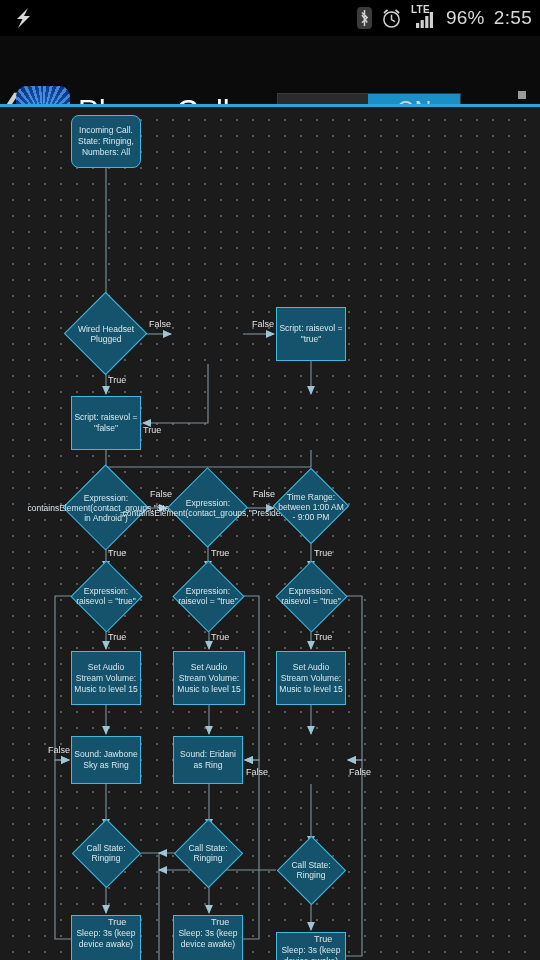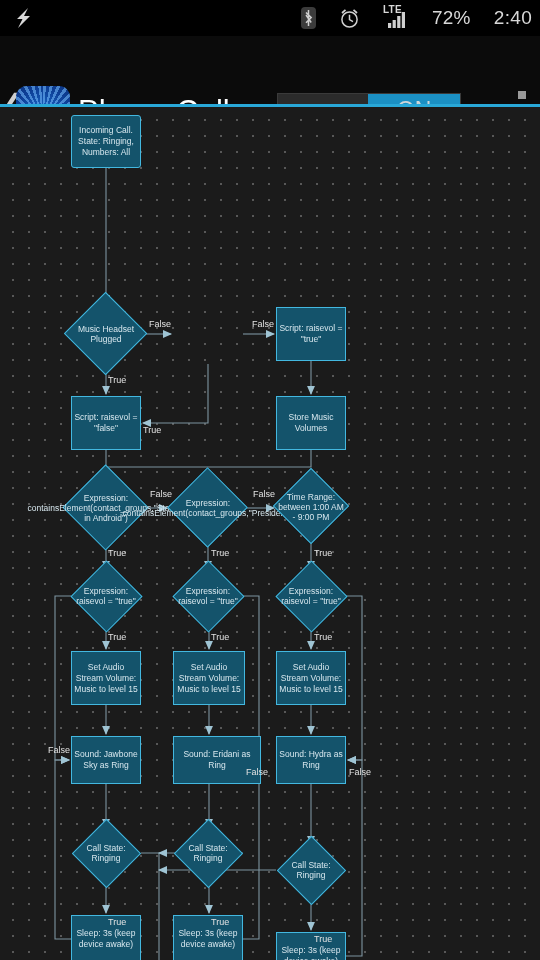--- a/index.html
+++ b/index.html
@@ -1,21 +1,21 @@
 <!DOCTYPE html>
 <html><head>
 <meta charset="utf-8">
 <style>
   html,body{margin:0;padding:0;background:#000;}
   body{width:540px;height:960px;overflow:hidden;font-family:"Liberation Sans",sans-serif;}
 
   
   #statusbar{position:absolute;left:0;top:0;width:540px;height:36px;background:#000;}
   #statusbar .left{position:absolute;left:14px;top:0;height:36px;display:flex;align-items:center;}
-  #statusbar .right{position:absolute;right:8px;top:0;height:36px;display:flex;align-items:center;gap:23px;}
+  #statusbar .right{position:absolute;right:8px;top:0;height:36px;display:flex;align-items:center;gap:9px;}
   .sb-text{color:#d8d8d8;font-size:19px;letter-spacing:.3px;}
   .sb-icon{display:block;}
 
   
   #actionbar{position:absolute;left:0;top:36px;width:540px;height:70px;background:#0b0b0b;}
   #back-chevron{position:absolute;left:3px;top:55px;color:#cfcfcf;font-size:24px;line-height:1;}
   #app-icon{position:absolute;left:16px;top:50px;width:54px;height:52px;border-radius:11px;overflow:hidden;
             background:radial-gradient(circle at 50% 62%, #2a7fd6 0%, #1558b5 38%, #0d3f96 70%, #0b3482 100%);}
   #app-icon .rays{position:absolute;inset:0;
             background:repeating-conic-gradient(from 0deg at 50% 66%, rgba(120,190,255,.55) 0deg 5deg, rgba(10,50,130,0) 5deg 11deg);}
@@ -30,21 +30,21 @@
 
   
   #canvas{position:absolute;left:0;top:107px;width:540px;height:853px;background:#1b1b1b;
           background-image:radial-gradient(#585858 0.8px, transparent 0.9px);
           background-size:16px 16px;background-position:5px 5px;overflow:hidden;}
   #svg-edges{position:absolute;left:0;top:0;width:540px;height:853px;}
 
   .node{position:absolute;box-sizing:border-box;background:#14536b;border:1.5px solid #43b8e0;
         display:flex;align-items:center;justify-content:center;text-align:center;
         color:#d7e7ee;font-size:8.5px;line-height:11px;padding:2px;}
-  .node.rounded{border-radius:3px;}
+  .node.rounded{border-radius:8px;}
   .diamond{position:absolute;}
   .diamond .shape{position:absolute;inset:0;background:#14536b;border:1.5px solid #43b8e0;
         box-sizing:border-box;transform:rotate(45deg);}
   .diamond .lbl{position:absolute;inset:0;display:flex;align-items:center;justify-content:center;
         text-align:center;color:#d7e7ee;font-size:8.5px;line-height:10px;}
   .edge-label{position:absolute;color:#e2e2e2;font-size:9px;white-space:nowrap;}
 </style>
 </head>
 <body>
 
@@ -66,22 +66,22 @@
     </svg>
     <div style="position:relative;width:26px;height:22px;">
       <span class="sb-text" style="position:absolute;left:0;top:-3px;font-size:10px;font-weight:bold;">LTE</span>
       <svg class="sb-icon" width="20" height="22" viewBox="0 0 20 22" style="position:absolute;left:4px;top:0;">
         <rect x="1" y="16" width="3.2" height="5" fill="#d0d0d0"></rect>
         <rect x="5.6" y="13" width="3.2" height="8" fill="#d0d0d0"></rect>
         <rect x="10.2" y="9" width="3.2" height="12" fill="#d0d0d0"></rect>
         <rect x="14.8" y="5" width="3.2" height="16" fill="#d0d0d0"></rect>
       </svg>
     </div>
-    <span class="sb-text">72%</span>
-    <span class="sb-text">2:40</span>
+    <span class="sb-text">96%</span>
+    <span class="sb-text">2:55</span>
   </div>
 </div>
 
 <div id="actionbar">
   <span id="back-chevron">❮</span>
 
   <div id="app-icon">
     <div class="rays"></div>
     <svg class="wand" viewBox="0 0 38 28">
       <circle cx="8" cy="6" r="3.4" fill="#f2cf22"></circle>
@@ -174,30 +174,27 @@
       <path d="M194 913 L225 913"></path>
 
       <path d="M293 913 L325 913"></path>
     </g>
   </svg>
 <div class="node rounded" style="left: 71px; top: 8px; width: 70px; height: 53px;">
       <span>Incoming Call. State: Ringing, Numbers: All</span>
     </div>
     <div class="diamond" style="left: 71px; top: 198px; width: 70px; height: 58px;">
       <div class="shape" style="left: 5.42px; top: -0.58px; width: 59.16px; height: 59.16px;"></div>
-      <div class="lbl">Music Headset Plugged</div>
+      <div class="lbl">Wired Headset Plugged</div>
     </div>
     <div class="node" style="left: 276px; top: 200px; width: 70px; height: 54px;">
       <span>Script: raisevol = "true"</span>
     </div>
     <div class="node" style="left: 71px; top: 289px; width: 70px; height: 54px;">
       <span>Script: raisevol = "false"</span>
-    </div>
-    <div class="node" style="left: 276px; top: 289px; width: 70px; height: 54px;">
-      <span>Store Music Volumes</span>
     </div>
     <div class="diamond" style="left: 64px; top: 371px; width: 84px; height: 60px;">
       <div class="shape" style="left: 11.4px; top: -0.6px; width: 61.2px; height: 61.2px;"></div>
       <div class="lbl">Expression: containsElement(contact_groups,"Starred in Android")</div>
     </div>
     <div class="diamond" style="left: 169px; top: 373px; width: 78px; height: 56px;">
       <div class="shape" style="left: 10.44px; top: -0.56px; width: 57.12px; height: 57.12px;"></div>
       <div class="lbl">Expression: containsElement(contact_groups,"President")</div>
     </div>
     <div class="diamond" style="left: 276px; top: 373px; width: 70px; height: 53px;">
@@ -221,25 +218,22 @@
     </div>
     <div class="node" style="left: 173px; top: 544px; width: 72px; height: 54px;">
       <span>Set Audio Stream Volume: Music to level 15</span>
     </div>
     <div class="node" style="left: 276px; top: 544px; width: 70px; height: 54px;">
       <span>Set Audio Stream Volume: Music to level 15</span>
     </div>
     <div class="node" style="left: 71px; top: 629px; width: 70px; height: 48px;">
       <span>Sound: Jawbone Sky as Ring</span>
     </div>
-    <div class="node" style="left: 173px; top: 629px; width: 88px; height: 48px; text-align: center;">
+    <div class="node" style="left: 173px; top: 629px; width: 70px; height: 48px; text-align: center;">
       <span>Sound: Eridani as Ring</span>
-    </div>
-    <div class="node" style="left: 276px; top: 629px; width: 70px; height: 48px;">
-      <span>Sound: Hydra as Ring</span>
     </div>
     <div class="diamond" style="left: 71px; top: 722px; width: 70px; height: 48px;">
       <div class="shape" style="left: 10.52px; top: -0.48px; width: 48.96px; height: 48.96px;"></div>
       <div class="lbl">Call State: Ringing</div>
     </div>
     <div class="diamond" style="left: 173px; top: 722px; width: 70px; height: 48px;">
       <div class="shape" style="left: 10.52px; top: -0.48px; width: 48.96px; height: 48.96px;"></div>
       <div class="lbl">Call State: Ringing</div>
     </div>
     <div class="diamond" style="left: 276px; top: 739px; width: 70px; height: 48px;">

